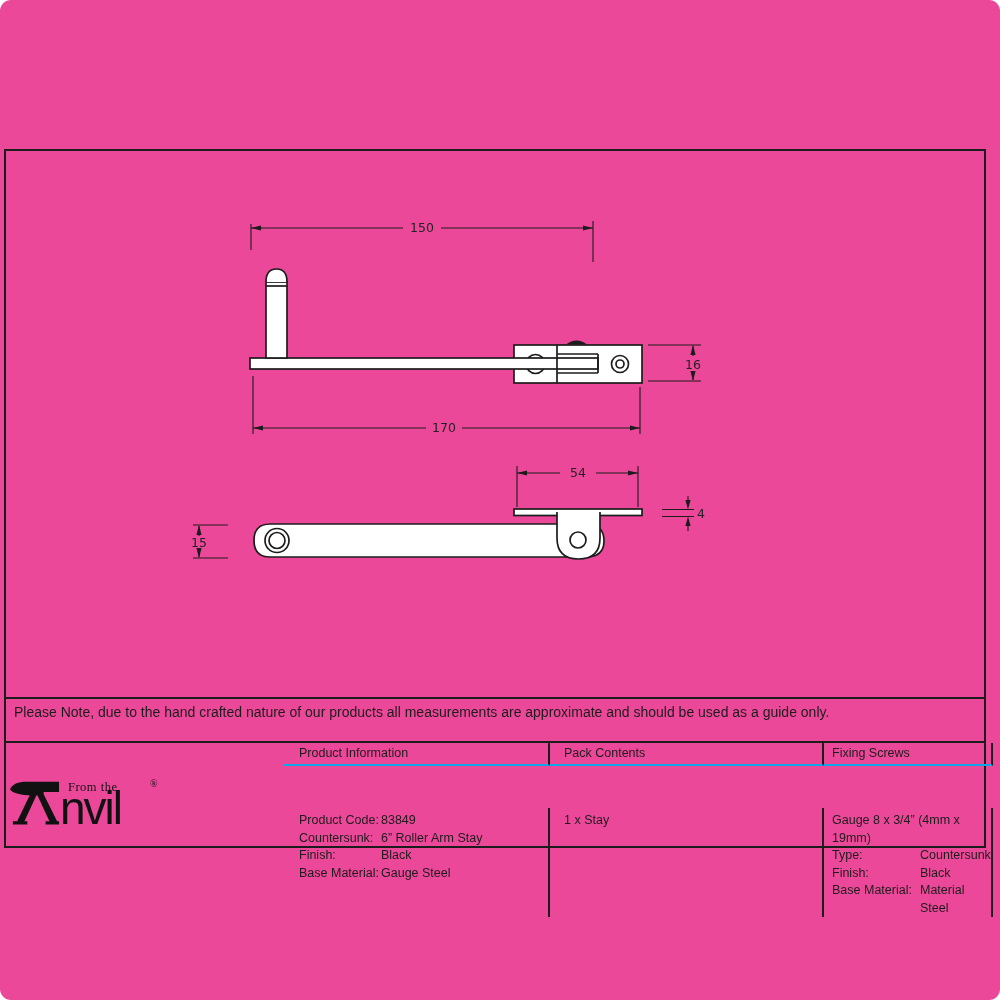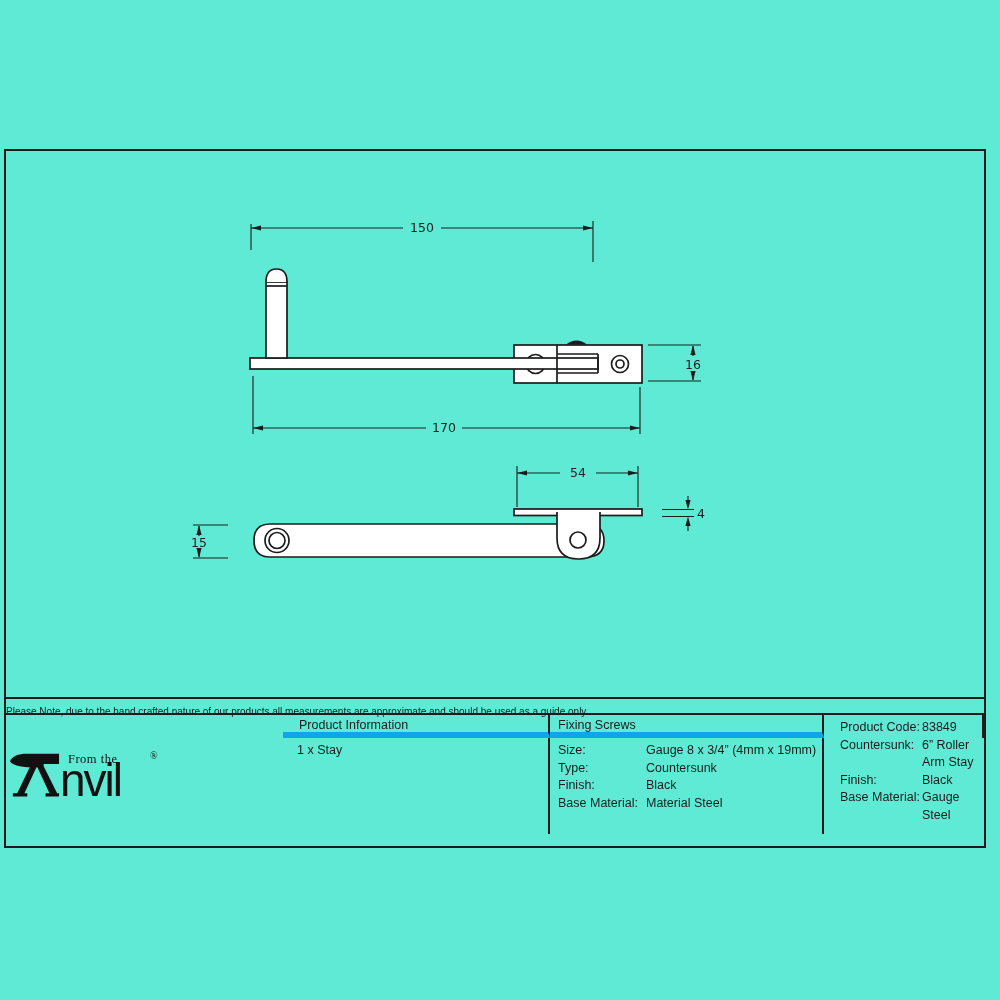--- a/index.html
+++ b/index.html
@@ -1,30 +1,30 @@
 <!DOCTYPE html>
 <html><head>
 <meta charset="utf-8">
 <style>
   html,body{margin:0;padding:0;background:#fff;}
-  .sheet{position:relative;width:1000px;height:1000px;background:#5eead4;
-         font-family:"Liberation Sans",sans-serif;color:#1c1c1c;overflow:hidden;}
+  .sheet{position:relative;width:1000px;height:1000px;background:#ec4899;
+         font-family:"Liberation Sans",sans-serif;color:#1c1c1c;overflow:hidden;border-radius:11px;}
   .drawing-svg{position:absolute;left:0;top:0;width:1000px;height:1000px;}
   .frame{position:absolute;left:4px;top:149px;width:982px;height:699px;
          border:2px solid #1c1c1c;box-sizing:border-box;}
   .bottom{position:absolute;left:6px;top:697px;width:978px;height:149px;box-sizing:border-box;}
-  .note-row{height:18px;box-sizing:border-box;border-top:2px solid #1c1c1c;border-bottom:2px solid #1c1c1c;
-            line-height:26px;padding-left:0;font-size:10px;}
+  .note-row{height:46px;box-sizing:border-box;border-top:2px solid #1c1c1c;border-bottom:2px solid #1c1c1c;
+            line-height:26px;padding-left:8px;font-size:14px;}
   .tgrid{display:grid;grid-template-columns:277px 267px 274px 1fr;grid-template-rows:23px 1fr;
          height:119px;box-sizing:border-box;font-size:12.5px;}
   .cell{box-sizing:border-box;}
-  .hdr{line-height:21px;border-bottom:6px solid #0ea5e9;}
+  .hdr{line-height:21px;border-bottom:2px solid #0ea5e9;}
   .colr{border-right:2px solid #1c1c1c;}
   .p1{padding-left:16px;} .p2{padding-left:14px;} .p3{padding-left:8px;}
-  .body-cell{padding-top:4px;}
+  .body-cell{padding-top:4px;margin-top:42px;}
   .kv{display:flex;line-height:17.5px;}
   .kv .k{flex:0 0 82px;}
   .fs .k{flex:0 0 88px;}
   .li{line-height:17.5px;}
   .logo-cell{position:relative;grid-row:1 / span 2;}
   .logo{position:absolute;left:4px;top:35px;width:158px;height:54px;}
   .anvil-svg{position:absolute;left:0;top:0;}
   .fromthe{position:absolute;left:58px;top:2px;font-family:"Liberation Serif",serif;
            font-size:12.5px;letter-spacing:.5px;color:#111;white-space:nowrap;}
   .nvil{position:absolute;left:50px;top:8px;font-family:Liberation Sans, sans-serif;
@@ -104,20 +104,21 @@
     </g>
   </svg>
 
   <div class="frame"></div>
 
   <div class="bottom">
     <div class="note-row">Please Note, due to the hand crafted nature of our products all measurements are approximate and should be used as a guide only.</div>
 
     <div class="tgrid">
       <div class="cell hdr colr p1">Product Information</div>
+      <div class="cell hdr colr p2">Pack Contents</div>
       <div class="cell hdr colr p3">Fixing Screws</div>
 
       <div class="cell logo-cell">
         <div class="logo">
           <svg class="anvil-svg" width="50" height="48" viewBox="0 0 52 48">
             <path fill="#111" d="M0,11 C2,5.5 9,3 17,3 L51,3 L51,13.5 L35,13.5 L35,17 L23,17 C12,17 2.5,14.8 0,11 Z"></path>
             <path fill="#111" d="M21,16 L28,16 L15,44 L18,44 L18,47.5 L3,47.5 L3,44 L7.5,44 Z"></path>
             <path fill="#111" d="M28,16 L35,16 L49,44 L51,44 L51,47.5 L37,47.5 L37,44 L41,44 Z"></path>
           </svg>
           <span class="fromthe">From the</span>
@@ -144,21 +145,20 @@
           <span class="v">Gauge Steel</span>
         </div>
       </div>
 
       <div class="cell colr body-cell p2">
         <div class="li">1 x Stay</div>
       </div>
 
       <div class="cell colr body-cell p3 fs">
         <div class="kv">
-          <span class="k">Size:</span>
           <span class="v">Gauge 8 x 3/4” (4mm x 19mm)</span>
         </div>
         <div class="kv">
           <span class="k">Type:</span>
           <span class="v">Countersunk</span>
         </div>
         <div class="kv">
           <span class="k">Finish:</span>
           <span class="v">Black</span>
         </div>

